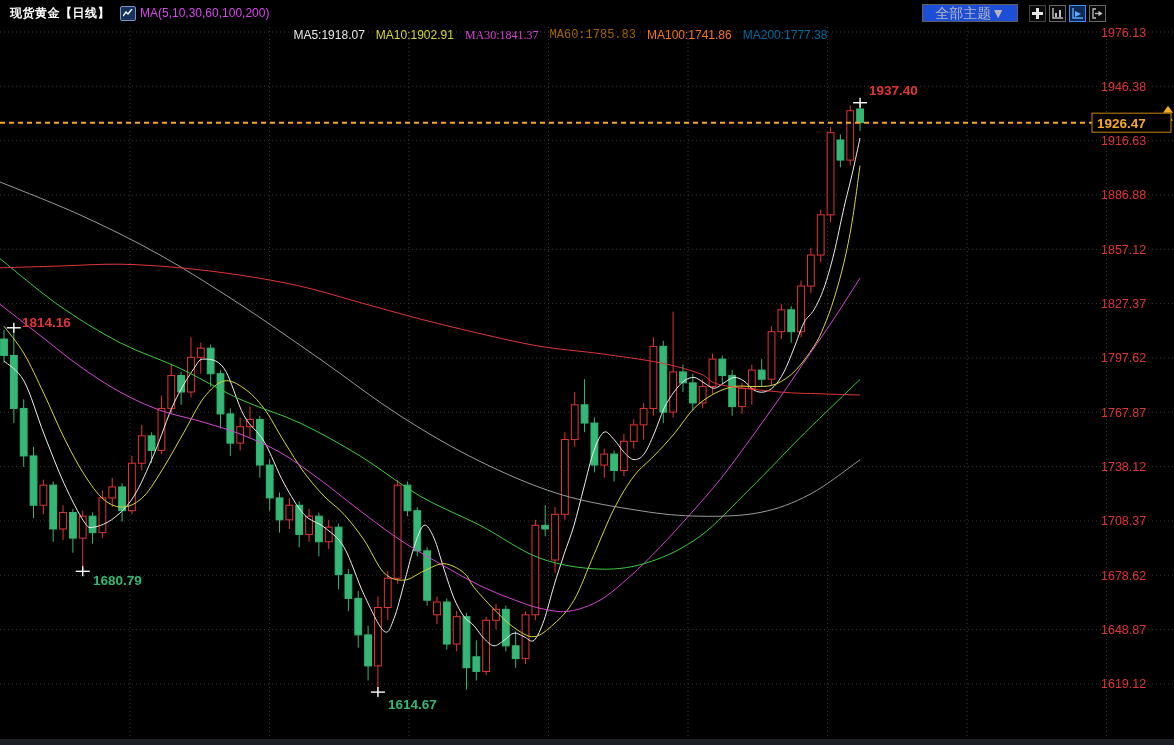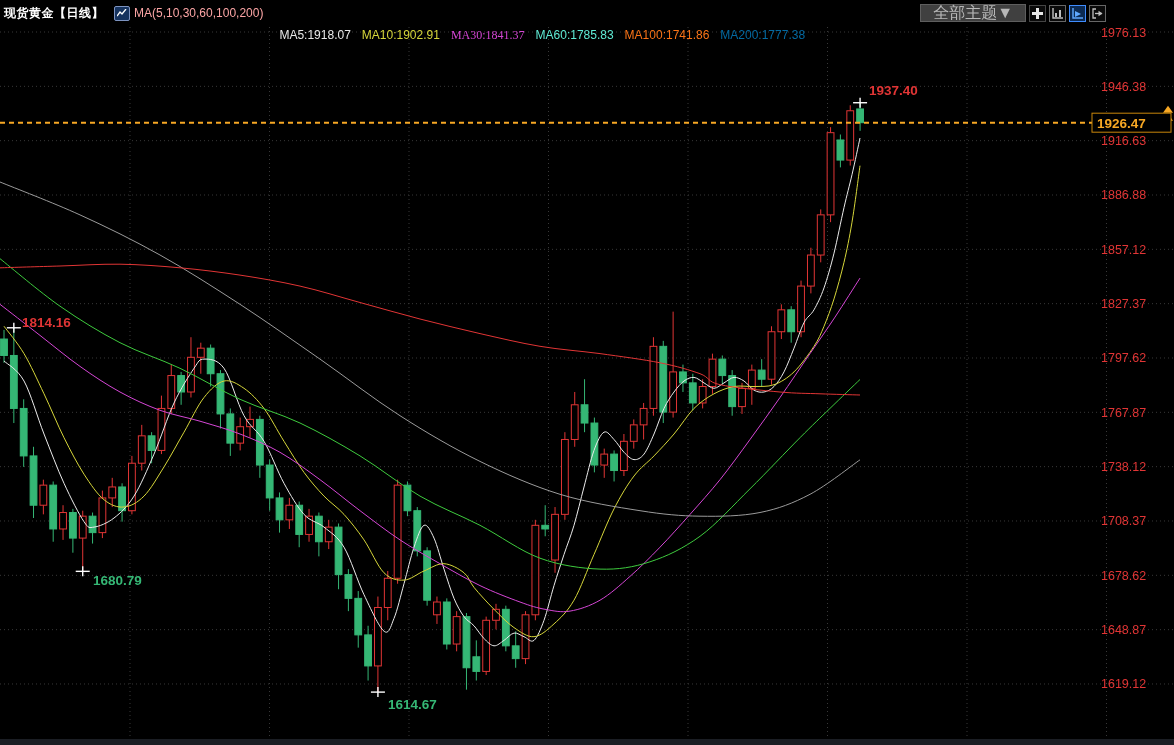--- a/index.html
+++ b/index.html
@@ -1,29 +1,29 @@
 <!DOCTYPE html>
 <html><head>
 <meta charset="utf-8">
 <style>
   html,body{margin:0;padding:0;background:#000;width:1174px;height:745px;overflow:hidden;
     font-family:"Liberation Sans",sans-serif;-webkit-font-smoothing:none;}
   #app{position:relative;width:1174px;height:745px;background:#000;}
   #chart-svg{position:absolute;left:0;top:0;}
   
   #header{position:absolute;left:0;top:0;right:0;height:26px;display:flex;align-items:center;
-    padding-left:4px;padding-right:68px;font-size:12px;color:#ddd;z-index:5;white-space:nowrap;}
+    padding-left:10px;padding-right:68px;font-size:12px;color:#ddd;z-index:5;white-space:nowrap;}
   #header .title{color:#fff;font-weight:bold;margin-right:10px;letter-spacing:0.5px;}
   .mini-chart-icon{width:14px;height:13px;background:#16335f;border:1px solid #7d93c0;border-radius:2px;
     margin-right:4px;display:inline-flex;align-items:center;justify-content:center;flex:0 0 auto;}
-  #header .ma-param{color:#fca5a5;margin-right:16px;}
+  #header .ma-param{color:#d946ef;margin-right:24px;}
   .ma-val{margin-right:11px;margin-top:44px;}
   #header .spacer{flex:1 1 auto;}
-  #theme-dropdown{border:1px solid #5e5e5e;color:#b8b8b8;background:#404040;height:16px;line-height:16px;
-    padding:0 12px;margin-right:0;font-size:16px;cursor:pointer;}
+  #theme-dropdown{border:1px solid #5e5e5e;color:#b8b8b8;background:#1d4ed8;height:16px;line-height:16px;
+    padding:0 12px;margin-right:8px;font-size:14px;cursor:pointer;}
   .tool-icon{width:15px;height:15px;border:1px solid #666;margin-left:3px;display:inline-flex;
     align-items:center;justify-content:center;background:#0a0a0a;cursor:pointer;flex:0 0 auto;}
   .tool-icon.first{border-color:#444;}
   .tool-icon.active{border-color:#3f8cff;background:#0c2a52;}
   #bottom-strip{position:absolute;left:0;bottom:0;width:1174px;height:6px;background:#1b1e24;z-index:4;}
 </style>
 </head>
 <body>
 
 <div id="app">
@@ -282,21 +282,21 @@
     <span class="title">现货黄金【日线】</span>
     <span class="mini-chart-icon">
       <svg width="10" height="9" viewBox="0 0 10 9">
           <polyline points="0,7 3,3 5,5 9,0" fill="none" stroke="#fff" stroke-width="1.3"></polyline>
         </svg>
     </span>
     <span class="ma-param">MA(5,10,30,60,100,200)</span>
     <span class="ma-val" style="color: rgb(232, 232, 232);">MA5:1918.07</span>
     <span class="ma-val" style="color: rgb(214, 214, 58); text-align: center;">MA10:1902.91</span>
     <span class="ma-val" style="color: rgb(213, 70, 213); font-family: Liberation Serif, serif;">MA30:1841.37</span>
-    <span class="ma-val" style="color: #5eead4;">MA60:1785.83</span>
+    <span class="ma-val" style="color: #a16207; font-family: Liberation Mono, monospace;">MA60:1785.83</span>
     <span class="ma-val" style="color: #f97316;">MA100:1741.86</span>
     <span class="ma-val" style="color: #0369a1;">MA200:1777.38</span>
     <span class="spacer"></span>
     <span id="theme-dropdown">全部主题▼</span>
     <span class="tool-icon first">
       <svg width="11" height="11" viewBox="0 0 11 11">
           <rect x="4" y="0" width="3" height="11" fill="#e8e8e8"></rect>
           <rect x="0" y="4" width="11" height="3" fill="#e8e8e8"></rect>
         </svg>
     </span>

